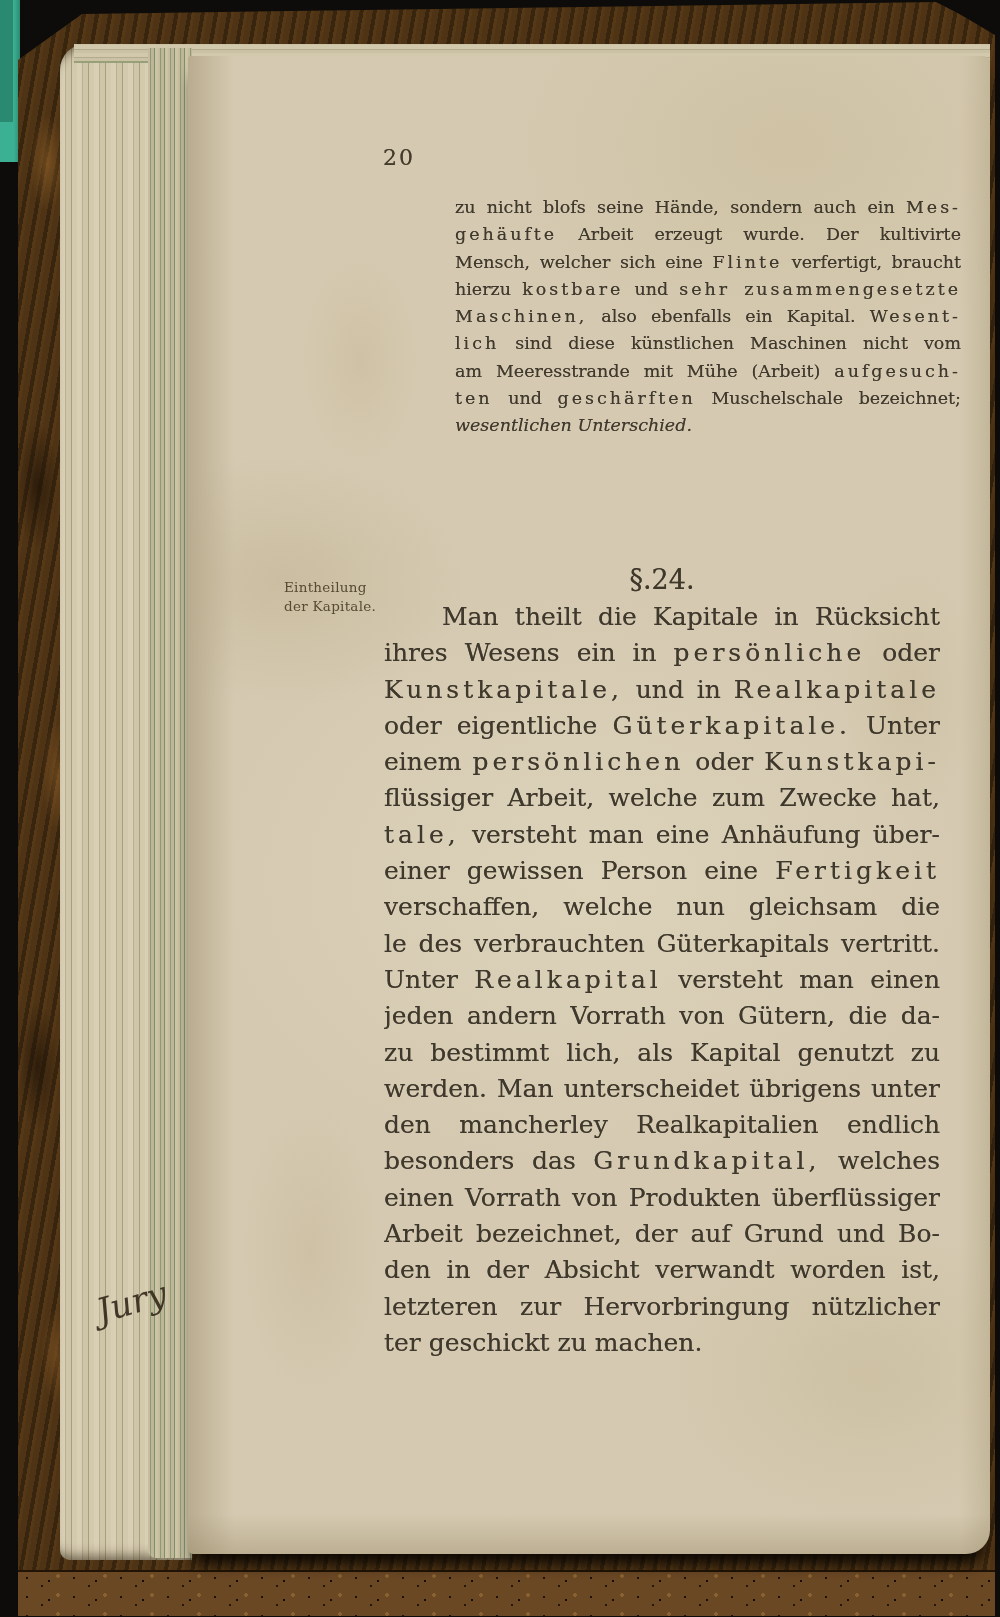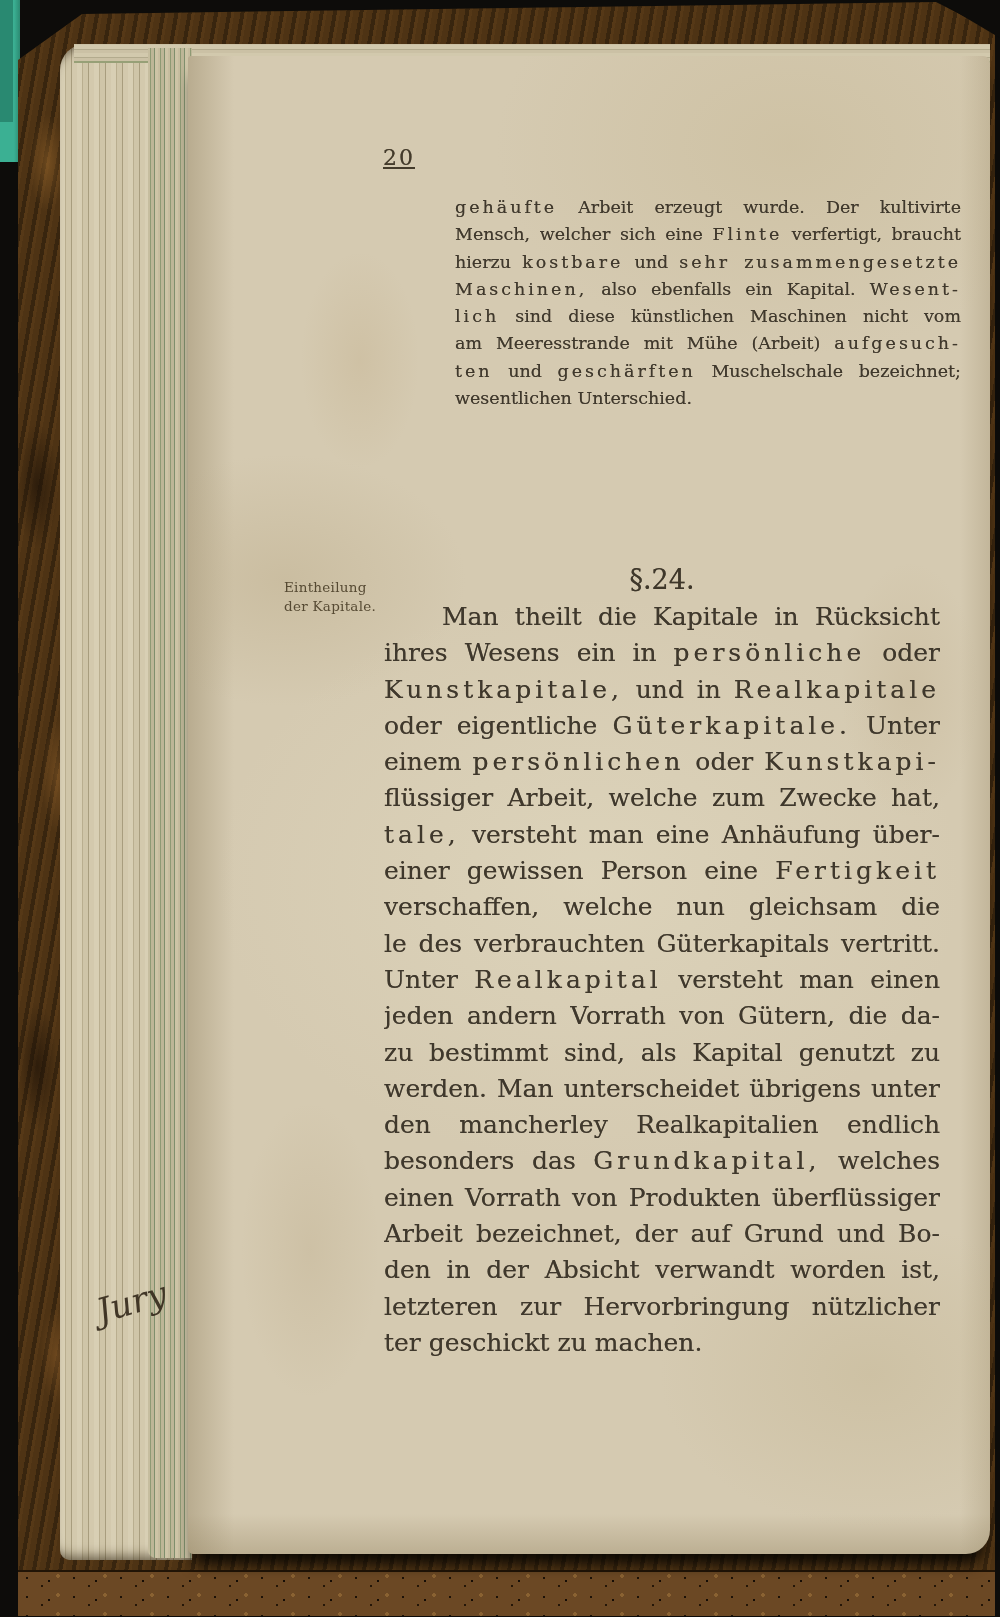--- a/index.html
+++ b/index.html
@@ -72,29 +72,29 @@
     position:absolute;left:936px;top:0;width:64px;height:38px;background:#0d0c0a;
     clip-path:polygon(0 0,100% 0,100% 100%);
   }
   .stain{position:absolute;border-radius:50%;pointer-events:none;}
   .stain.s1{left:300px;top:250px;width:120px;height:220px;background:radial-gradient(rgba(168,138,88,.14),transparent 70%);}
   .stain.s2{left:840px;top:560px;width:140px;height:260px;background:radial-gradient(rgba(160,132,86,.12),transparent 70%);}
   .stain.s3{left:240px;top:1100px;width:140px;height:300px;background:radial-gradient(rgba(150,124,80,.12),transparent 70%);}
   
   .ink{color:#3f382c;text-shadow:0 0 .5px rgba(62,52,40,.65);}
   .page-number{
-    position:absolute;left:383px;top:145px;font-size:22px;letter-spacing:2px;color:#443b2b;text-decoration:underline;
+    position:absolute;left:383px;top:145px;font-size:22px;letter-spacing:2px;color:#443b2b;
   }
   .small-para{position:absolute;left:429px;top:194px;width:532px;font-size:17.5px;}
   .small-para .tline{
     line-height:27.3px;height:27.3px;text-align:justify;text-align-last:justify;
     padding-left:26px;white-space:normal;overflow:hidden;
   }
   .small-para .tline.first{padding-left:0;}
-  .small-para .tline.last{text-align-last:left;}
+  .small-para .tline.last{text-align-last:left;font-style:italic;}
   .small-para .sp{letter-spacing:.17em;}
   .heading{
     position:absolute;left:384px;top:564px;width:556px;text-align:center;
     font-size:27px;color:#3e372a;
   }
   .heading .num{text-align:center;}
   .margin-note{
     position:absolute;left:284px;top:578px;width:118px;
     font-size:13.5px;line-height:18.5px;color:#564a33;letter-spacing:.02em;
   }
@@ -127,20 +127,21 @@
 <div class="cover-bottom"></div>
 
 <div class="page"></div>
 <div class="stain s1"></div>
 <div class="stain s2"></div>
 <div class="stain s3"></div>
 
 <div class="page-number ink">20</div>
 
 <div class="small-para ink">
+    <div class="tline"><span>zu nicht blofs seine Hände, sondern auch ein </span><span class="sp">Mes-</span></div>
     <div class="tline"><span class="sp">gehäufte</span><span> Arbeit erzeugt wurde. Der kultivirte</span></div>
     <div class="tline"><span>Mensch, welcher sich eine </span><span class="sp">Flinte</span><span> verfertigt, braucht</span></div>
     <div class="tline"><span>hierzu </span><span class="sp">kostbare</span><span> und </span><span class="sp">sehr zusammengesetzte</span></div>
     <div class="tline"><span class="sp">Maschinen,</span><span> also ebenfalls ein Kapital. </span><span class="sp">Wesent-</span></div>
     <div class="tline"><span class="sp">lich</span><span> sind diese künstlichen Maschinen nicht vom</span></div>
     <div class="tline"><span>am Meeresstrande mit Mühe (Arbeit) </span><span class="sp">aufgesuch-</span></div>
     <div class="tline"><span class="sp">ten</span><span> und </span><span class="sp">geschärften</span><span> Muschelschale bezeichnet;</span></div>
     <div class="tline last"><span>wesentlichen Unterschied.</span></div>
   </div>
 
@@ -159,21 +160,21 @@
     <div class="tline"><span class="sp">Kunstkapitale,</span><span> und in </span><span class="sp">Realkapitale</span></div>
     <div class="tline"><span>oder eigentliche </span><span class="sp">Güterkapitale.</span><span> Unter</span></div>
     <div class="tline"><span>einem </span><span class="sp">persönlichen</span><span> oder </span><span class="sp">Kunstkapi-</span></div>
     <div class="tline"><span>flüssiger Arbeit, welche zum Zwecke hat,</span></div>
     <div class="tline"><span class="sp">tale,</span><span> versteht man eine Anhäufung über-</span></div>
     <div class="tline"><span>einer gewissen Person eine </span><span class="sp">Fertigkeit</span></div>
     <div class="tline"><span>verschaffen, welche nun gleichsam die Stel-</span></div>
     <div class="tline"><span>le des verbrauchten Güterkapitals vertritt.</span></div>
     <div class="tline"><span>Unter </span><span class="sp">Realkapital</span><span> versteht man einen</span></div>
     <div class="tline"><span>jeden andern Vorrath von Gütern, die da-</span></div>
-    <div class="tline"><span>zu bestimmt sind, als Kapital genutzt zu</span></div>
+    <div class="tline"><span>zu bestimmt lich, als Kapital genutzt zu</span></div>
     <div class="tline"><span>werden. Man unterscheidet übrigens unter</span></div>
     <div class="tline"><span>den mancherley Realkapitalien endlich noch</span></div>
     <div class="tline"><span>besonders das </span><span class="sp">Grundkapital,</span><span> welches</span></div>
     <div class="tline"><span>einen Vorrath von Produkten überflüssiger</span></div>
     <div class="tline"><span>Arbeit bezeichnet, der auf Grund und Bo-</span></div>
     <div class="tline"><span>den in der Absicht verwandt worden ist, um</span></div>
     <div class="tline"><span>letzteren zur Hervorbringung nützlicher Gü-</span></div>
     <div class="tline last"><span>ter geschickt zu machen.</span></div>
   </div>
 

